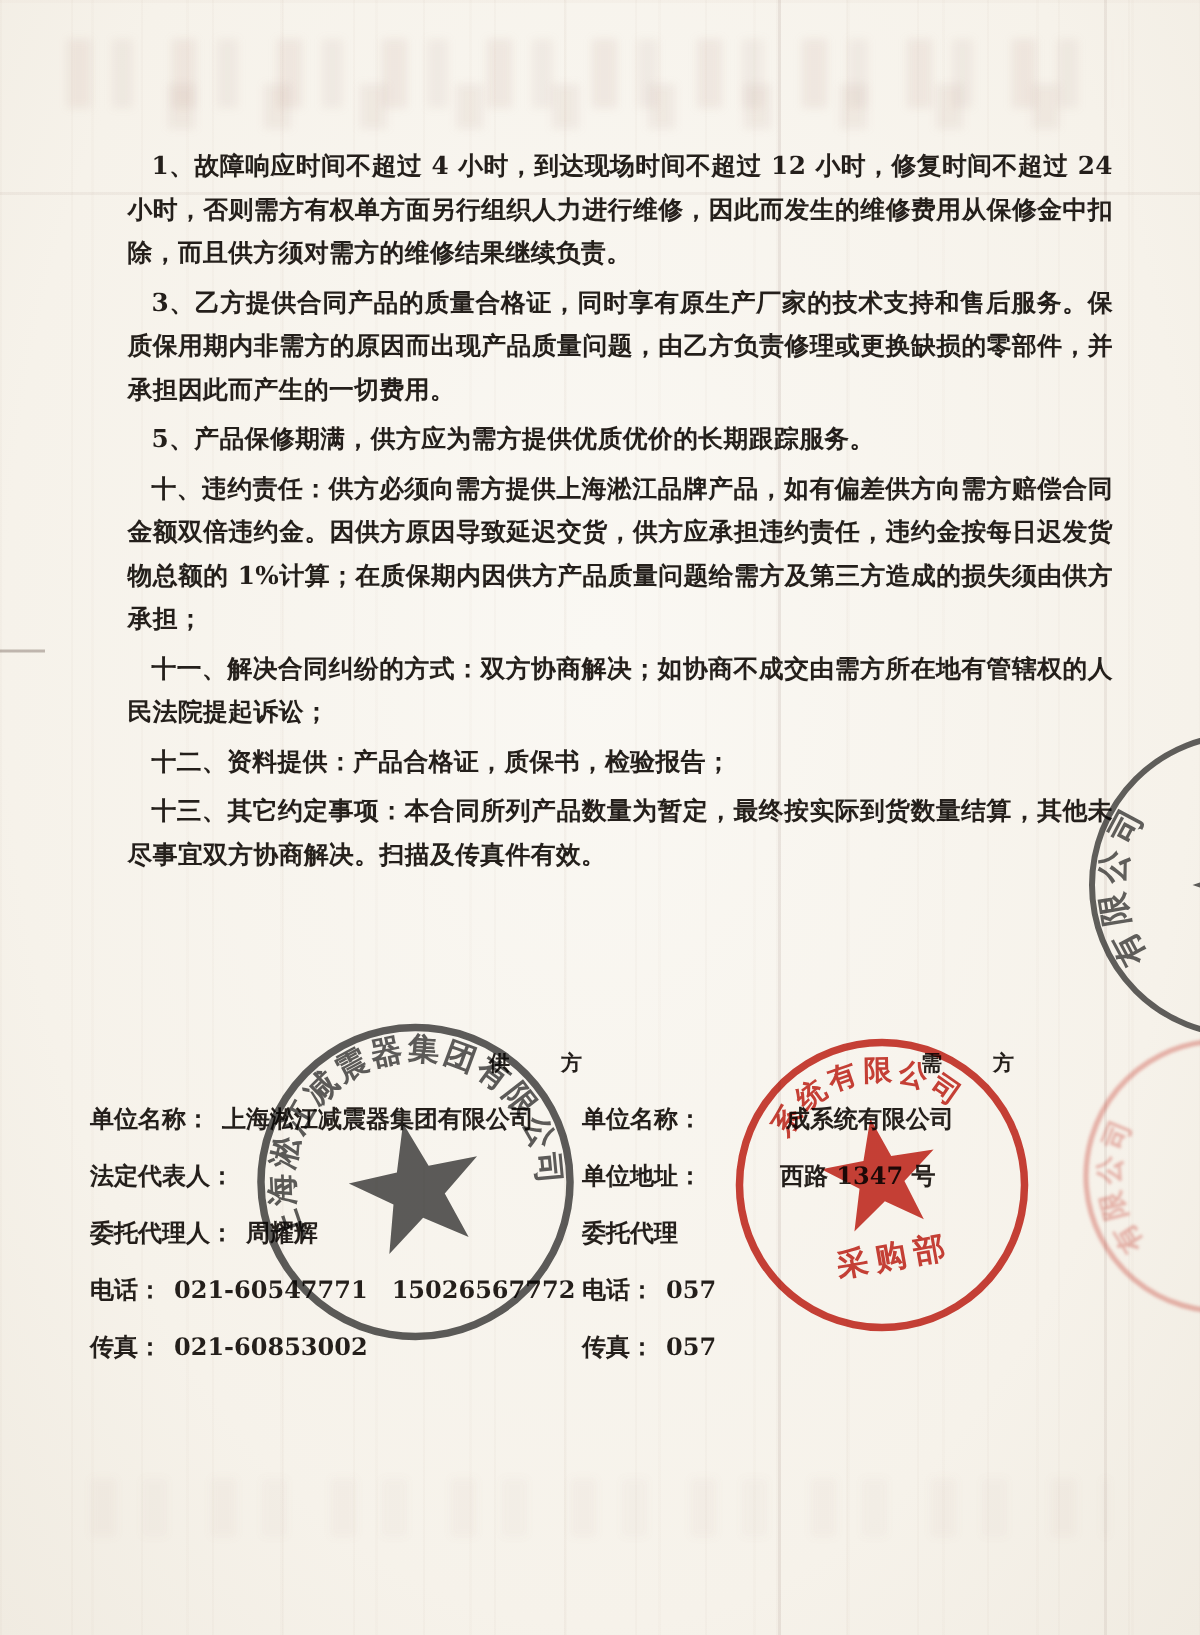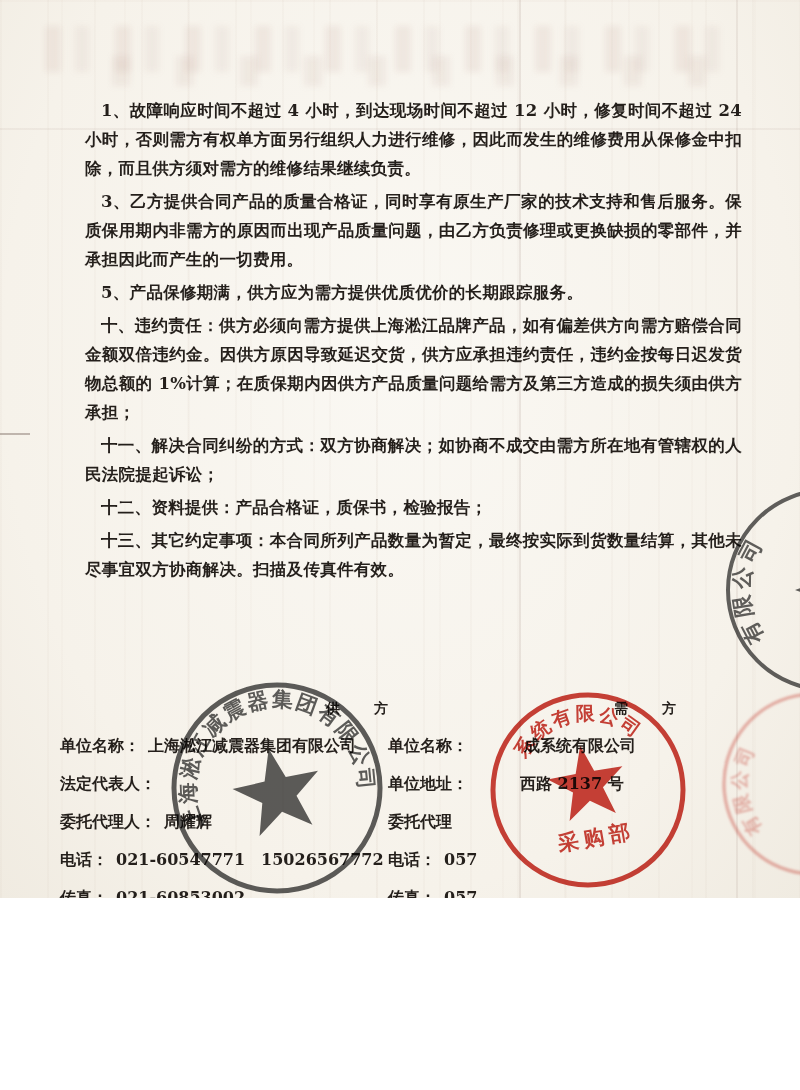--- a/index.html
+++ b/index.html
@@ -1,18 +1,18 @@
 <!DOCTYPE html>
 <html><head>
 <meta charset="utf-8">
 <style>
   html,body{margin:0;padding:0;}
   .page{
     position:relative;
-    width:800px;height:898px;
+    width:800px;height:1090px;
     background:
       linear-gradient(180deg, rgba(235,225,215,.25) 0 2px, transparent 2px 100%),
       radial-gradient(ellipse at 50% 40%, #faf8f3 0%, #f6f2ea 70%, #f0ebe1 100%);
     overflow:hidden;
     font-family:"DejaVu Serif","Liberation Serif",serif;
     color:#241f1b;
   }
   
   .streaks{
     position:absolute;inset:0;pointer-events:none;
@@ -92,21 +92,21 @@
     <div class="field"><span class="flabel">单位名称：</span><span class="fval">上海淞江减震器集团有限公司</span></div>
     <div class="field"><span class="flabel">法定代表人：</span><span class="fval"></span></div>
     <div class="field"><span class="flabel">委托代理人：</span><span class="fval">周耀辉</span></div>
     <div class="field"><span class="flabel">电话：</span><span class="fval">021-60547771　15026567772</span></div>
     <div class="field"><span class="flabel">传真：</span><span class="fval">021-60853002</span></div>
   </div>
 
   <div class="party buyer">
     <div class="party-header">需　　方</div>
     <div class="field"><span class="flabel">单位名称：</span><span class="fval">成系统有限公司</span></div>
-    <div class="field"><span class="flabel">单位地址：</span><span class="fval">西路 2137 号</span></div>
+    <div class="field"><span class="flabel">单位地址：</span><span class="fval">西路 1347 号</span></div>
     <div class="field"><span class="flabel">委托代理</span><span class="fval"></span></div>
     <div class="field"><span class="flabel">电话：</span><span class="fval">057</span></div>
     <div class="field"><span class="flabel">传真：</span><span class="fval">057</span></div>
   </div>
 
   <svg class="stamp stamp-supplier seal-black" width="240" height="240" viewBox="0 0 240 240">
     <g transform="rotate(-12 120 120)" fill="currentColor" stroke="none">
       <circle cx="120" cy="120" r="103" fill="none" stroke="currentColor" stroke-width="5"></circle>
       <defs>
           <path id="supArc" d="M 50,163 A 82,82 0 1 1 190,163" fill="none"></path>

